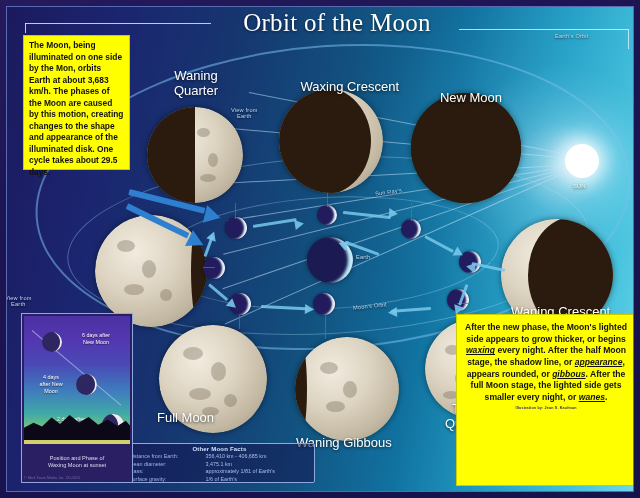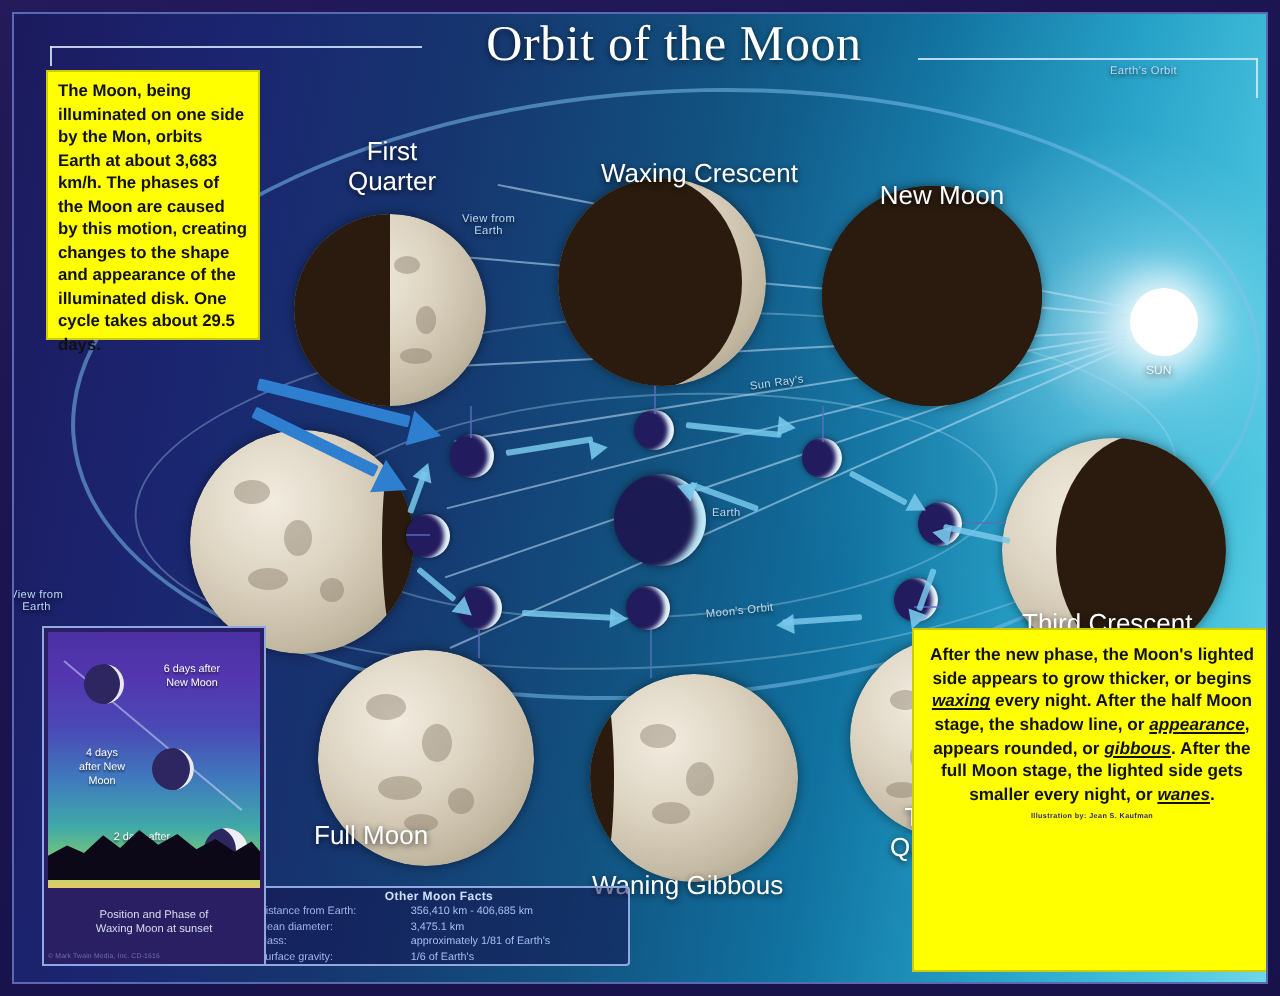--- a/index.html
+++ b/index.html
@@ -148,21 +148,21 @@
 
     <div class="lbl sm" style="left:368px;top:182px;transform:rotate(-8deg);">Sun Ray's</div>
 
     <div class="moon" style="left:140px;top:100px;width:96px;height:96px;">
       <div class="lit"></div>
       <div class="speck" style="left:52%;top:22%;width:13px;height:9px;"></div>
       <div class="speck" style="left:64%;top:48%;width:10px;height:14px;"></div>
       <div class="speck" style="left:55%;top:70%;width:16px;height:8px;"></div>
       <div class="dark" style="left:-2%;width:52%;"></div>
     </div>
-    <div class="lbl" style="left:154px;top:62px;text-align:center;width:70px;">First
+    <div class="lbl" style="left:154px;top:62px;text-align:center;width:70px;">Waning
 Quarter</div>
 
     <div class="moon" style="left:272px;top:82px;width:104px;height:104px;">
       <div class="lit"></div>
       <div class="dark" style="left:-4%;width:92%;border-radius:0 50% 50% 0 / 0 50% 50% 0;"></div>
     </div>
     <div class="lbl" style="left:272px;top:73px;width:120px;text-align:right;">Waxing Crescent</div>
 
     <div class="moon" style="left:404px;top:86px;width:110px;height:110px;background:#2a1b0e;">
       <div class="dark" style="left:-2%;width:104%;"></div>
@@ -175,21 +175,21 @@
       <div class="speck" style="left:42%;top:40%;width:14px;height:18px;"></div>
       <div class="speck" style="left:26%;top:62%;width:20px;height:11px;"></div>
       <div class="speck" style="left:58%;top:66%;width:12px;height:12px;"></div>
       <div class="dark" style="right:-4%;width:18%;border-radius:50% 0 0 50% / 50% 0 0 50%;"></div>
     </div>
 
     <div class="moon" style="left:494px;top:212px;width:112px;height:112px;">
       <div class="lit"></div>
       <div class="dark" style="right:-4%;width:80%;border-radius:50% 0 0 50% / 50% 0 0 50%;"></div>
     </div>
-    <div class="lbl" style="left:504px;top:298px;">Third Crescent</div>
+    <div class="lbl" style="left:504px;top:298px;">Waning Crescent</div>
 
     <div class="moon" style="left:152px;top:318px;width:108px;height:108px;">
       <div class="lit"></div>
       <div class="speck" style="left:22%;top:20%;width:20px;height:13px;"></div>
       <div class="speck" style="left:48%;top:34%;width:15px;height:19px;"></div>
       <div class="speck" style="left:28%;top:58%;width:22px;height:12px;"></div>
       <div class="speck" style="left:60%;top:64%;width:13px;height:13px;"></div>
       <div class="speck" style="left:40%;top:76%;width:17px;height:9px;"></div>
     </div>
     <div class="lbl" style="left:150px;top:404px;">Full Moon</div>

